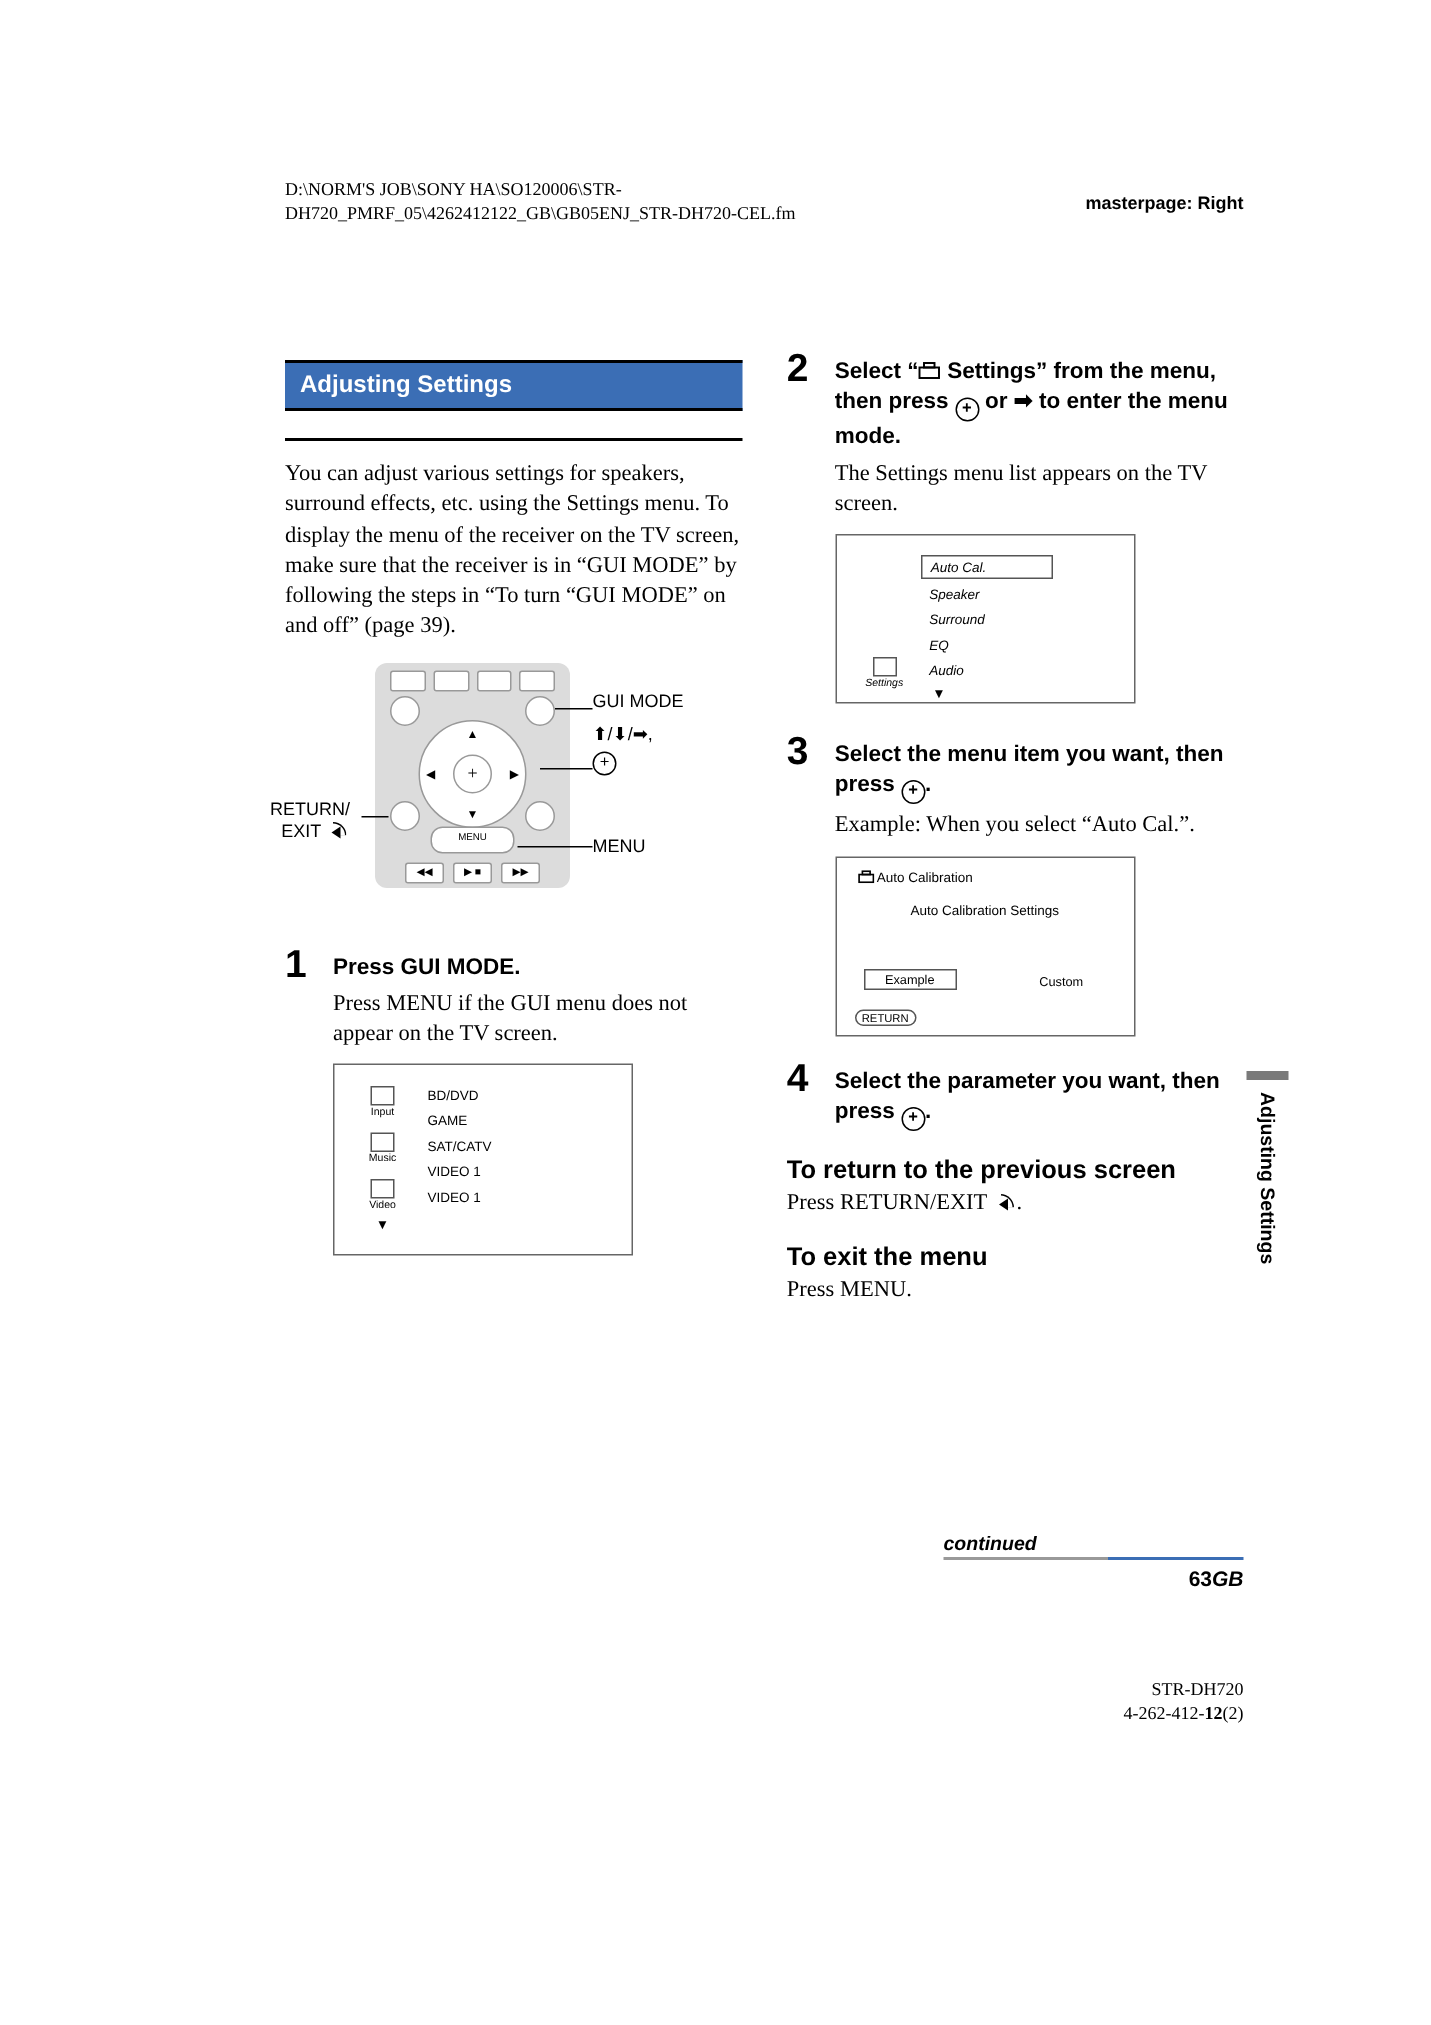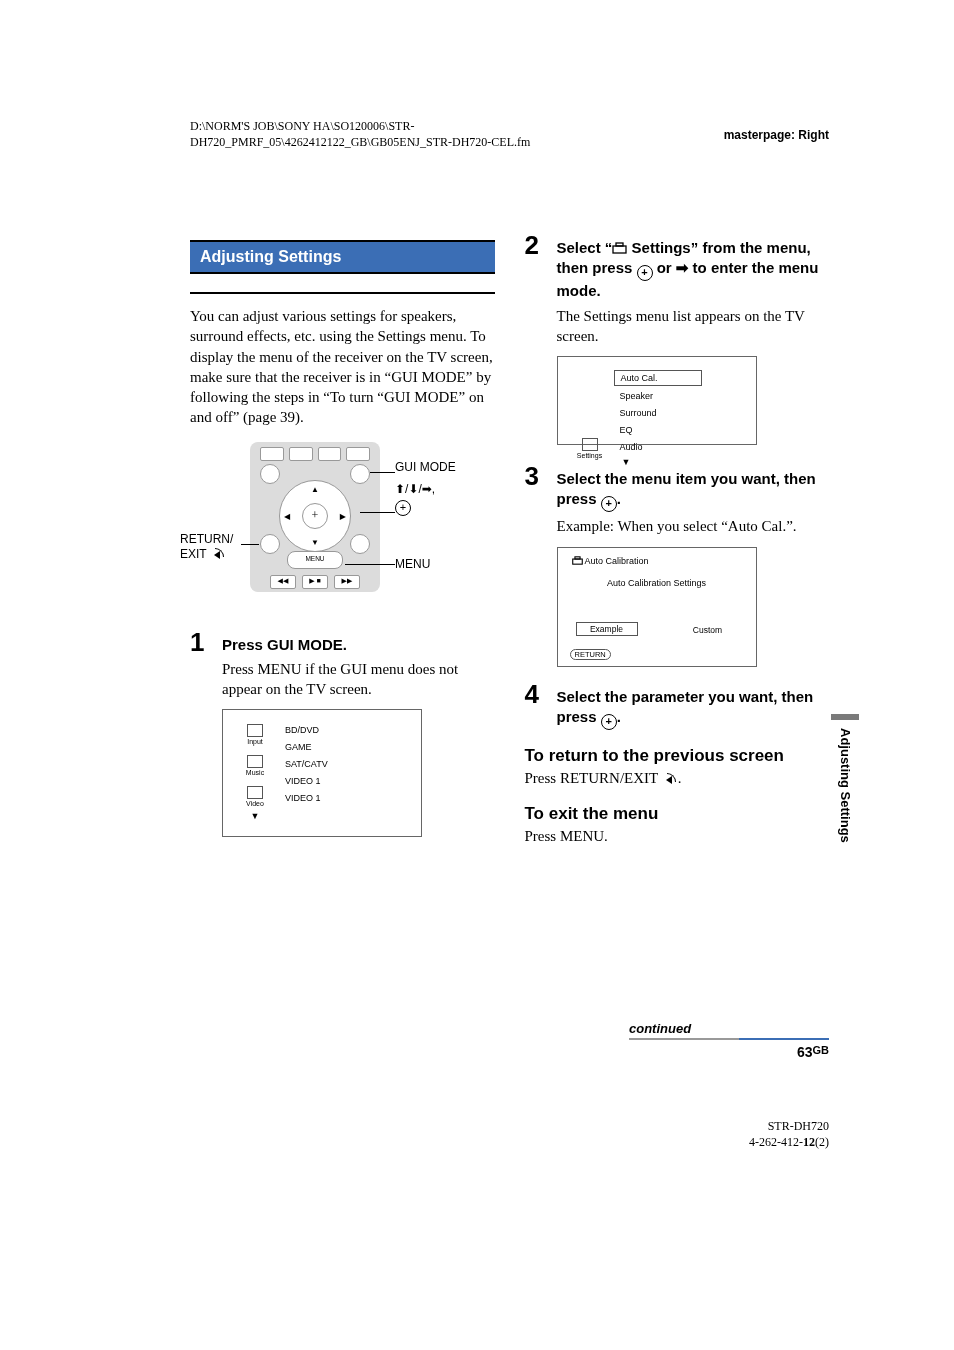--- a/index.html
+++ b/index.html
@@ -201,21 +201,21 @@
   .continued-text{
     font-family:Arial,sans-serif;font-style:italic;font-weight:bold;
     font-size:13px;text-align:left;
   }
   .continued-rule{height:2px;margin-top:2px;
     background:linear-gradient(to right,#999 0,#999 55%,#3b6eb5 55%,#3b6eb5 100%);}
   .page-num-row{
     font-family:Arial,sans-serif;font-weight:bold;font-size:14px;
     text-align:right;margin-top:4px;
   }
-  .page-num-row .sup{font-size:11px;vertical-align:top;}
+  .page-num-row .sup{font-size:14px;font-style:italic;vertical-align:top;}
   .footer-block{
     position:absolute;bottom:200px;right:125px;
     text-align:right;font-size:12px;line-height:1.35;
   }
   .plus-circle{display:inline-block;width:14px;height:14px;border:1px solid #000;border-radius:50%;
     line-height:13px;text-align:center;font-size:11px;font-family:Arial;vertical-align:-3px;}
   .return-icon{display:inline-block;width:16px;height:11px;position:relative;vertical-align:-1px;}
   .return-icon::before{content:"";position:absolute;right:2px;top:0;width:8px;height:8px;border:1.3px solid #000;border-left:none;border-bottom:none;border-top-right-radius:9px;}
   .return-icon::after{content:"";position:absolute;left:0;bottom:0;border:4px solid transparent;border-right:6px solid #000;}
   .screen-box .sidebar-block{display:flex;}
@@ -262,21 +262,21 @@
             <div style="position:absolute;top:50%;left:4px;transform:translateY(-50%);font-size:8px;">◀</div>
             <div style="position:absolute;top:50%;right:4px;transform:translateY(-50%);font-size:8px;">▶</div>
           </div>
           <div class="menu-btn">MENU</div>
           <div class="botrow">
               <div class="k">◀◀</div>
               <div class="k">▶ ■</div>
               <div class="k">▶▶</div>
             </div>
         </div>
-        <div class="callout-label" style="left:-5px;top:90px;">RETURN/<br>EXIT <span class="return-icon"></span></div>
+        <div class="callout-label" style="left:-5px;top:90px;text-align:right;">RETURN/<br>EXIT <span class="return-icon"></span></div>
         <div class="callout-line" style="left:56px;top:102px;width:18px;"></div>
         <div class="callout-label" style="left:210px;top:18px;">GUI MODE</div>
         <div class="callout-line" style="left:185px;top:30px;width:25px;"></div>
         <div class="callout-label" style="left:210px;top:40px;font-family:Arial;">⬆/⬇/➡,<br><span class="plus-circle">+</span></div>
         <div class="callout-line" style="left:175px;top:70px;width:35px;"></div>
         <div class="callout-label" style="left:210px;top:115px;">MENU</div>
         <div class="callout-line" style="left:160px;top:122px;width:50px;"></div>
       </div>
 
       <div class="step">
@@ -316,21 +316,21 @@
         <div class="step-number">2</div>
         <div class="step-heading">
           <span>Select “</span><svg width="15" height="12" viewBox="0 0 15 12" style="vertical-align:-1px;">
               <rect x="1" y="4" width="13" height="7" fill="none" stroke="#000" stroke-width="1.3"></rect>
               <rect x="4" y="1" width="7" height="3" fill="none" stroke="#000" stroke-width="1.3"></rect>
             </svg><span> Settings” from the menu, then press </span> <span class="plus-circle">+</span><span> or ➡ to enter the menu mode.</span>
         </div>
       </div>
       <div class="step-body">The Settings menu list appears on the TV screen.</div>
 
-      <div class="screen-box" style="height:89px;">
+      <div class="screen-box" style="height:113px;font-style:italic;">
         <div class="sidebar-block">
           <div class="sidebar-cell" style="justify-content:flex-end;height:92px;">
             <div class="sib-icon"></div>
             <div class="sib-label">Settings</div>
           </div>
           <div class="list-block">
             <div class="li" style="border:1px solid #555;width:80px;">Auto Cal.</div>
             <div class="li">Speaker</div>
             <div class="li">Surround</div>
             <div class="li">EQ</div>

